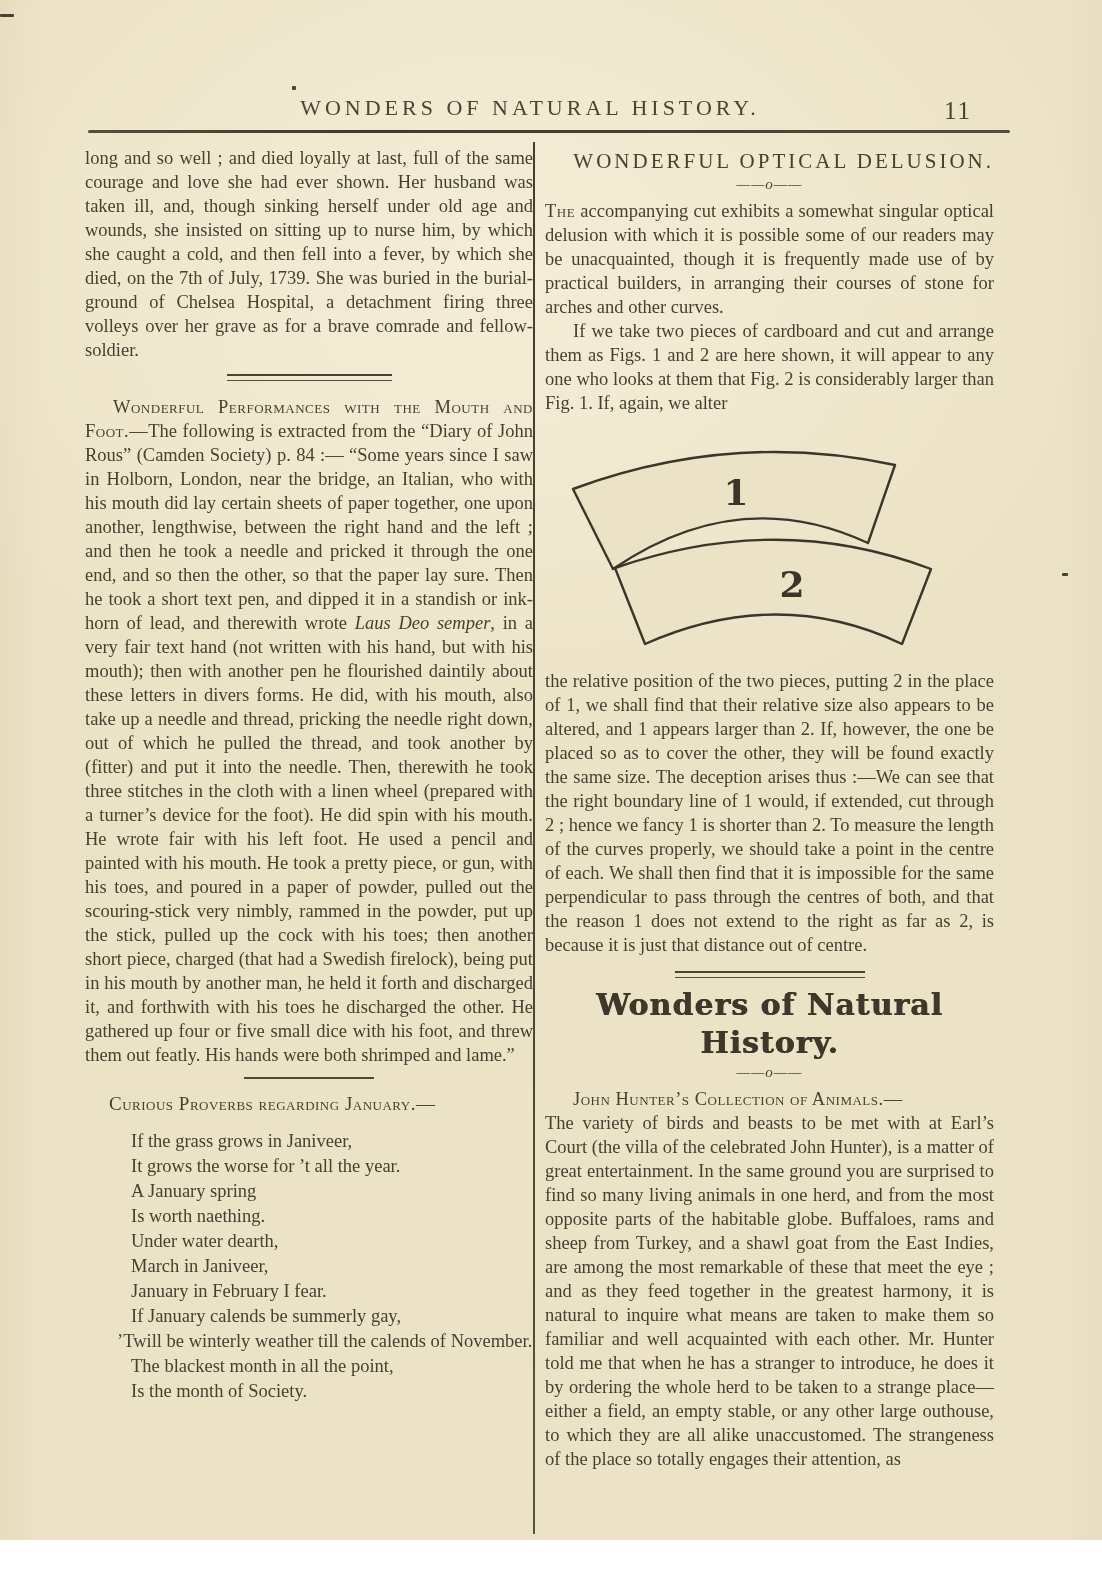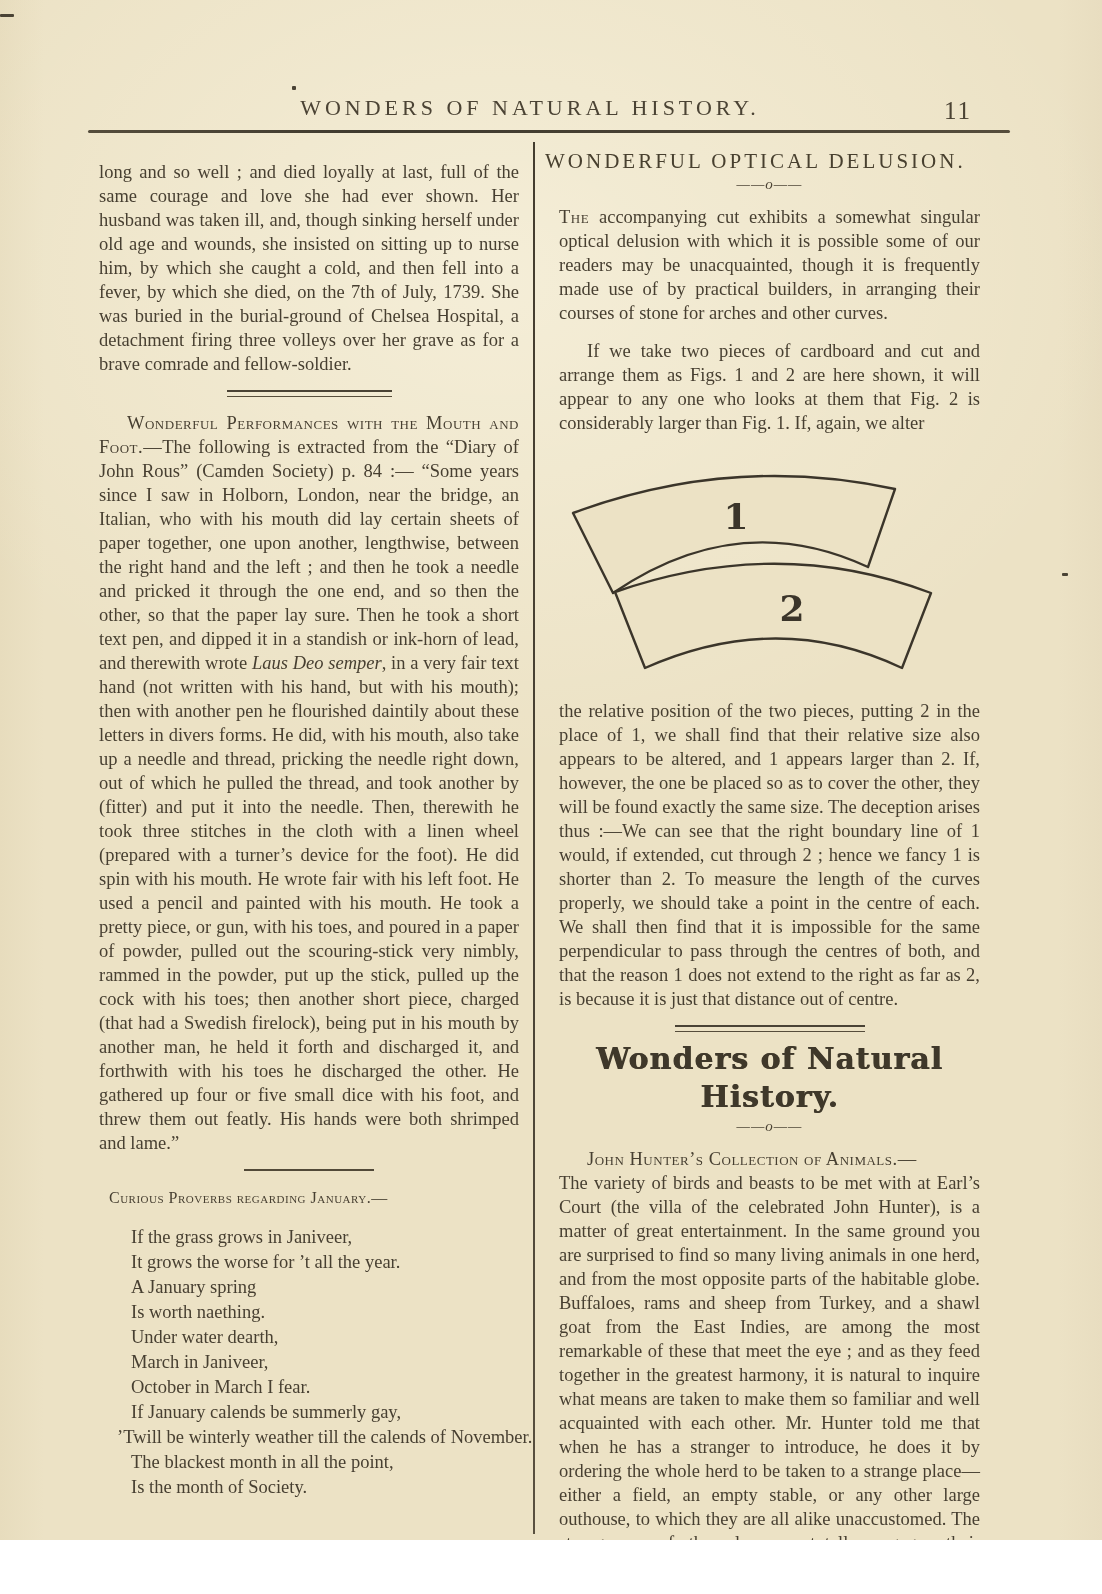--- a/index.html
+++ b/index.html
@@ -31,21 +31,21 @@
   }
   .col-divider{
     position:absolute;top:142px;left:533px;width:2px;height:1392px;
     background:linear-gradient(180deg,#443d2f 0%, #4a4335 60%, #5a5140 100%);
   }
   
   .col{position:absolute;top:146px;width:448px;}
   .col-left{left:85px;}
   .col-right{left:545px;width:449px;}
   p{
-    margin:14px;
+    margin:0;
     font-size:18.5px;line-height:24px;
     text-align:justify;
     color:#473f31;
   }
   p.indent{text-indent:28px;}
   .smallcaps{font-variant:small-caps;letter-spacing:.5px;}
   .italic{font-style:italic;}
   
   .double-rule{
     height:4px;margin:10px auto;
@@ -56,42 +56,42 @@
   .single-rule{
     width:130px;height:2px;background:#514938;margin:10px auto 12px auto;
   }
   .ornament{
     display:block;text-align:center;
     font-size:15px;font-style:italic;letter-spacing:1px;
     color:#4b4334;line-height:14px;margin:3px 0 8px 0;
   }
   
   .article-title{
-    text-align:left;font-size:21px;letter-spacing:3px;
+    text-align:right;font-size:21px;letter-spacing:3px;
     color:#48402f;margin:2px 0 2px 0;line-height:26px;
   }
   .blackletter-title{
     text-align:center;
     font-family:"DejaVu Serif", serif;
     font-weight:bold;
     font-size:30px;line-height:38px;
     letter-spacing:1px;
     color:#3f382a;
     text-shadow:0.7px 0 0 #3f382a;
     margin:4px 0 0 0;
   }
   
   .figure-wrap{margin:10px 0 8px -2px;}
   
   .poem{margin:12px 0 0 46px;}
   .poem-line{
     font-size:18.5px;line-height:25px;color:#473f31;text-align:left;
   }
   .proverbs-heading{
-    margin-left:24px;font-size:16px;line-height:26px;text-align:left;
+    margin-left:24px;font-size:19px;line-height:26px;text-align:left;
   }
   
   .speck{position:absolute;background:#4a4335;border-radius:1px;}
 </style>
 </head>
 <body>
 
 <div class="page">
 
   <div class="header-title">WONDERS  OF  NATURAL  HISTORY.</div>
@@ -116,21 +116,21 @@
 
     <p class="proverbs-heading"><span class="smallcaps">Curious Proverbs regarding January.—</span></p>
 
     <div class="poem">
       <div class="poem-line">If the grass grows in Janiveer,</div>
       <div class="poem-line">It grows the worse for ’t all the year.</div>
       <div class="poem-line">A January spring</div>
       <div class="poem-line">Is worth naething.</div>
       <div class="poem-line">Under water dearth,</div>
       <div class="poem-line">March in Janiveer,</div>
-      <div class="poem-line">October in March I fear.</div>
+      <div class="poem-line">January in February I fear.</div>
       <div class="poem-line">If January calends be summerly gay,</div>
       <div class="poem-line" style="margin-left:-14px;">’Twill be winterly weather till the calends of November.</div>
       <div class="poem-line">The blackest month in all the point,</div>
       <div class="poem-line">Is the month of Society.</div>
     </div>
   </div>
 
   <div class="col col-right">
 
     <div class="article-title">WONDERFUL  OPTICAL  DELUSION.</div>

